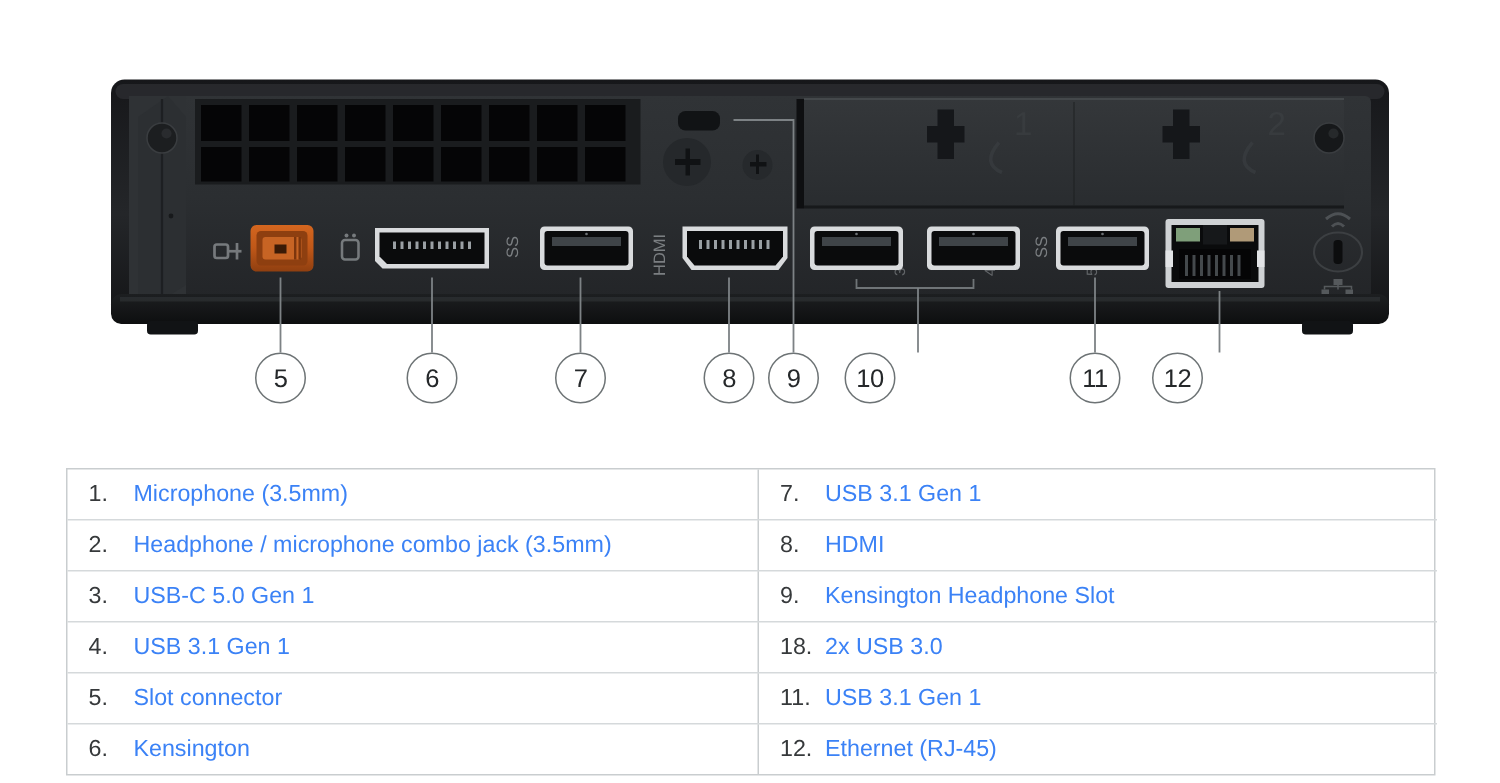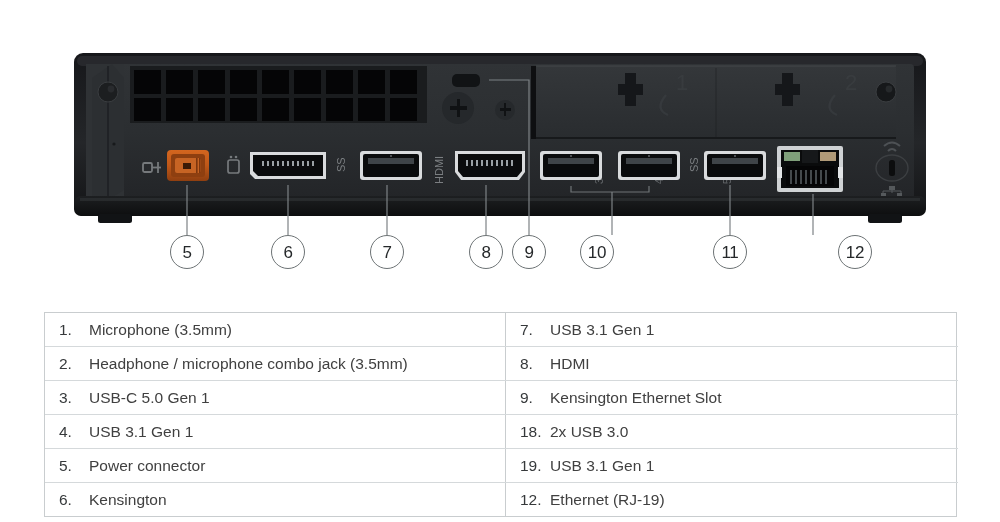--- a/index.html
+++ b/index.html
@@ -66,21 +66,21 @@
     font-size:15.5px;
     color:#36393b;
     white-space:nowrap;
   }
   .cellwrap .num{
     display:inline-block;
     width:30px;
     flex:0 0 30px;
     color:#36393b;
   }
-  .cellwrap .txt{color:#404040;}
+  .cellwrap .txt{color:#3b82f6;}
 </style>
 </head>
 <body>
 
 <div class="stage">
 
   <div class="device-figure">
     <svg class="device-svg" width="1000" height="290" viewBox="0 0 1000 290">
       <defs>
         <linearGradient id="chassisTop" x1="0" y1="0" x2="0" y2="1">
@@ -334,23 +334,23 @@
         <line x1="730" y1="185" x2="730" y2="235"></line>
         <line x1="813" y1="194" x2="813" y2="235"></line>
       </g>
     </svg>
 
     <div class="callout" style="left:187px;top:252px;">5</div>
     <div class="callout" style="left:288px;top:252px;">6</div>
     <div class="callout" style="left:387px;top:252px;">7</div>
     <div class="callout" style="left:486px;top:252px;">8</div>
     <div class="callout" style="left:529px;top:252px;">9</div>
-    <div class="callout" style="left:597px;top:252px;">10</div>
+    <div class="callout" style="left:580px;top:252px;">10</div>
     <div class="callout" style="left:730px;top:252px;">11</div>
-    <div class="callout" style="left:855px;top:252px;">12</div>
+    <div class="callout" style="left:785px;top:252px;">12</div>
   </div>
 
   <div class="legend">
     <table>
       <tbody>
         <tr>
           <td class="colL">
             <div class="cellwrap">
               <span class="num">1.</span>
               <span class="txt">Microphone (3.5mm)</span>
@@ -380,21 +380,21 @@
         <tr>
           <td class="colL">
             <div class="cellwrap">
               <span class="num">3.</span>
               <span class="txt">USB-C 5.0 Gen 1</span>
             </div>
           </td>
           <td class="colR">
             <div class="cellwrap">
               <span class="num">9.</span>
-              <span class="txt">Kensington Ethernet Slot</span>
+              <span class="txt">Kensington Headphone Slot</span>
             </div>
           </td>
         </tr>
         <tr>
           <td class="colL">
             <div class="cellwrap">
               <span class="num">4.</span>
               <span class="txt">USB 3.1 Gen 1</span>
             </div>
           </td>
@@ -402,41 +402,41 @@
             <div class="cellwrap">
               <span class="num">18.</span>
               <span class="txt">2x USB 3.0</span>
             </div>
           </td>
         </tr>
         <tr>
           <td class="colL">
             <div class="cellwrap">
               <span class="num">5.</span>
-              <span class="txt">Power connector</span>
-            </div>
-          </td>
-          <td class="colR">
-            <div class="cellwrap">
-              <span class="num">19.</span>
+              <span class="txt">Slot connector</span>
+            </div>
+          </td>
+          <td class="colR">
+            <div class="cellwrap">
+              <span class="num">11.</span>
               <span class="txt">USB 3.1 Gen 1</span>
             </div>
           </td>
         </tr>
         <tr>
           <td class="colL">
             <div class="cellwrap">
               <span class="num">6.</span>
               <span class="txt">Kensington</span>
             </div>
           </td>
           <td class="colR">
             <div class="cellwrap">
               <span class="num">12.</span>
-              <span class="txt">Ethernet (RJ-19)</span>
+              <span class="txt">Ethernet (RJ-45)</span>
             </div>
           </td>
         </tr>
       </tbody>
     </table>
   </div>
 
 </div>
 
 </body></html>

